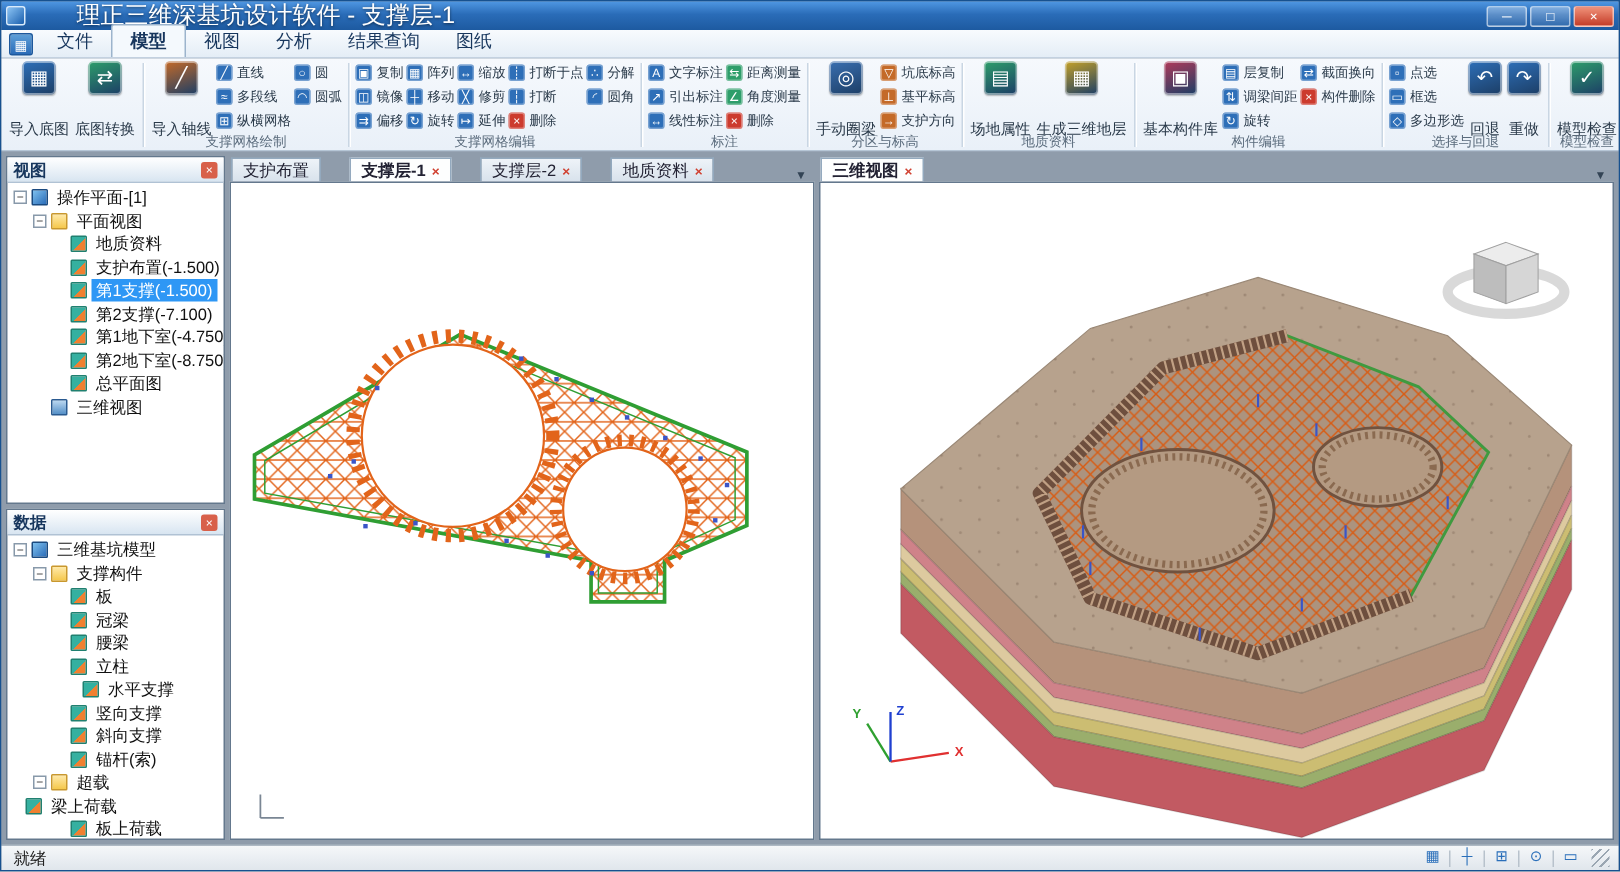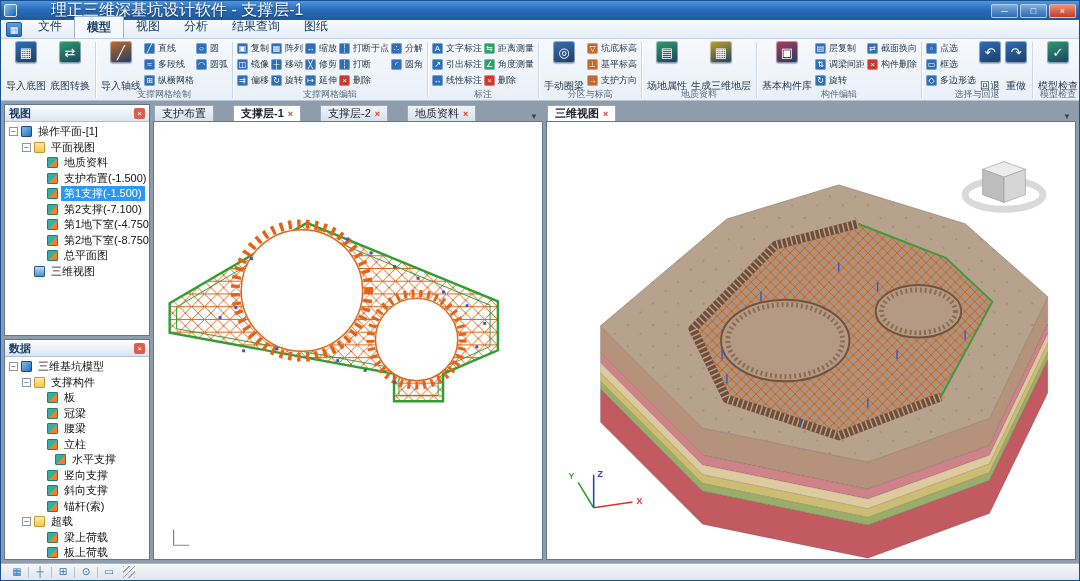--- a/index.html
+++ b/index.html
@@ -19,21 +19,21 @@
     color:#fff; border:1px solid rgba(255,255,255,.55); border-radius:2px;
     background:linear-gradient(rgba(255,255,255,.35),rgba(255,255,255,.08)); cursor:default; }
   .win-btn.close { background:linear-gradient(#ef9078,#c43c28); }
 
   
   .menubar { height:19px; flex:none; display:flex; align-items:flex-end; padding:0 3px;
     background:linear-gradient(#f8fbfe,#e4edf6); border-bottom:1px solid #c3d1e0; }
   .menu-appicon { width:16px; height:15px; margin:0 4px 1px 2px; border-radius:2px;
     color:#fff; font-size:9px; line-height:14px; text-align:center;
     background:linear-gradient(#5e9fd8,#2a6cb8); border:1px solid #1d589c; }
-  .menu-tabs { display:flex; align-items:flex-start; }
+  .menu-tabs { display:flex; align-items:center; }
   .mtab { padding:2px 12px 2px; font-size:12px; color:#17365d; white-space:nowrap; }
   .mtab.active { background:#f4f9fd; border:1px solid #9cb4cc; border-bottom:none;
     border-radius:2px 2px 0 0; font-weight:bold; }
 
   
   .ribbon { height:62px; flex:none; background:linear-gradient(#f6f9fd,#e9f0f8);
     border-bottom:1px solid #b6c6d6; overflow:hidden; }
   .ribbon-inner { display:flex; align-items:stretch; height:100%; padding:1px 1px 0; }
   .rgroup { display:flex; flex-direction:column; padding:0 2px; flex:none; }
   .ritems { height:48px; display:flex; align-items:flex-start; }
@@ -510,21 +510,21 @@
             <div class="trow" style="padding-left: 30px;">
               <span class="texp-sp"></span>
               <span class="ticon leaf-tree"></span>
               <span class="tlabel">锚杆(索)</span>
             </div>
             <div class="trow" style="padding-left: 17px;">
               <span class="texp">−</span>
               <span class="ticon folder-tree"></span>
               <span class="tlabel">超载</span>
             </div>
-            <div class="trow" style="padding-left: 30px;">
+            <div class="trow" style="">
               <span class="texp-sp"></span>
               <span class="ticon leaf-tree"></span>
               <span class="tlabel">梁上荷载</span>
             </div>
             <div class="trow" style="padding-left: 30px;">
               <span class="texp-sp"></span>
               <span class="ticon leaf-tree"></span>
               <span class="tlabel">板上荷载</span>
             </div>
           </div>
@@ -657,20 +657,21 @@
             <text x="92" y="388" fill="#e03030">X</text>
             <text x="22" y="362" fill="#2fa030">Y</text>
             <text x="52" y="360" fill="#2040d0">Z</text>
           </g>
         </svg>
       </div>
     </div>
   </div>
 
   <div class="statusbar">
+    <div class="status-left">就绪</div>
     <div id="status-icons" class="status-icons">
         <span class="sicon">▦</span>
         <span class="ssep"></span>
         <span class="sicon">┼</span>
         <span class="ssep"></span>
         <span class="sicon">⊞</span>
         <span class="ssep"></span>
         <span class="sicon">⊙</span>
         <span class="ssep"></span>
         <span class="sicon">▭</span>

